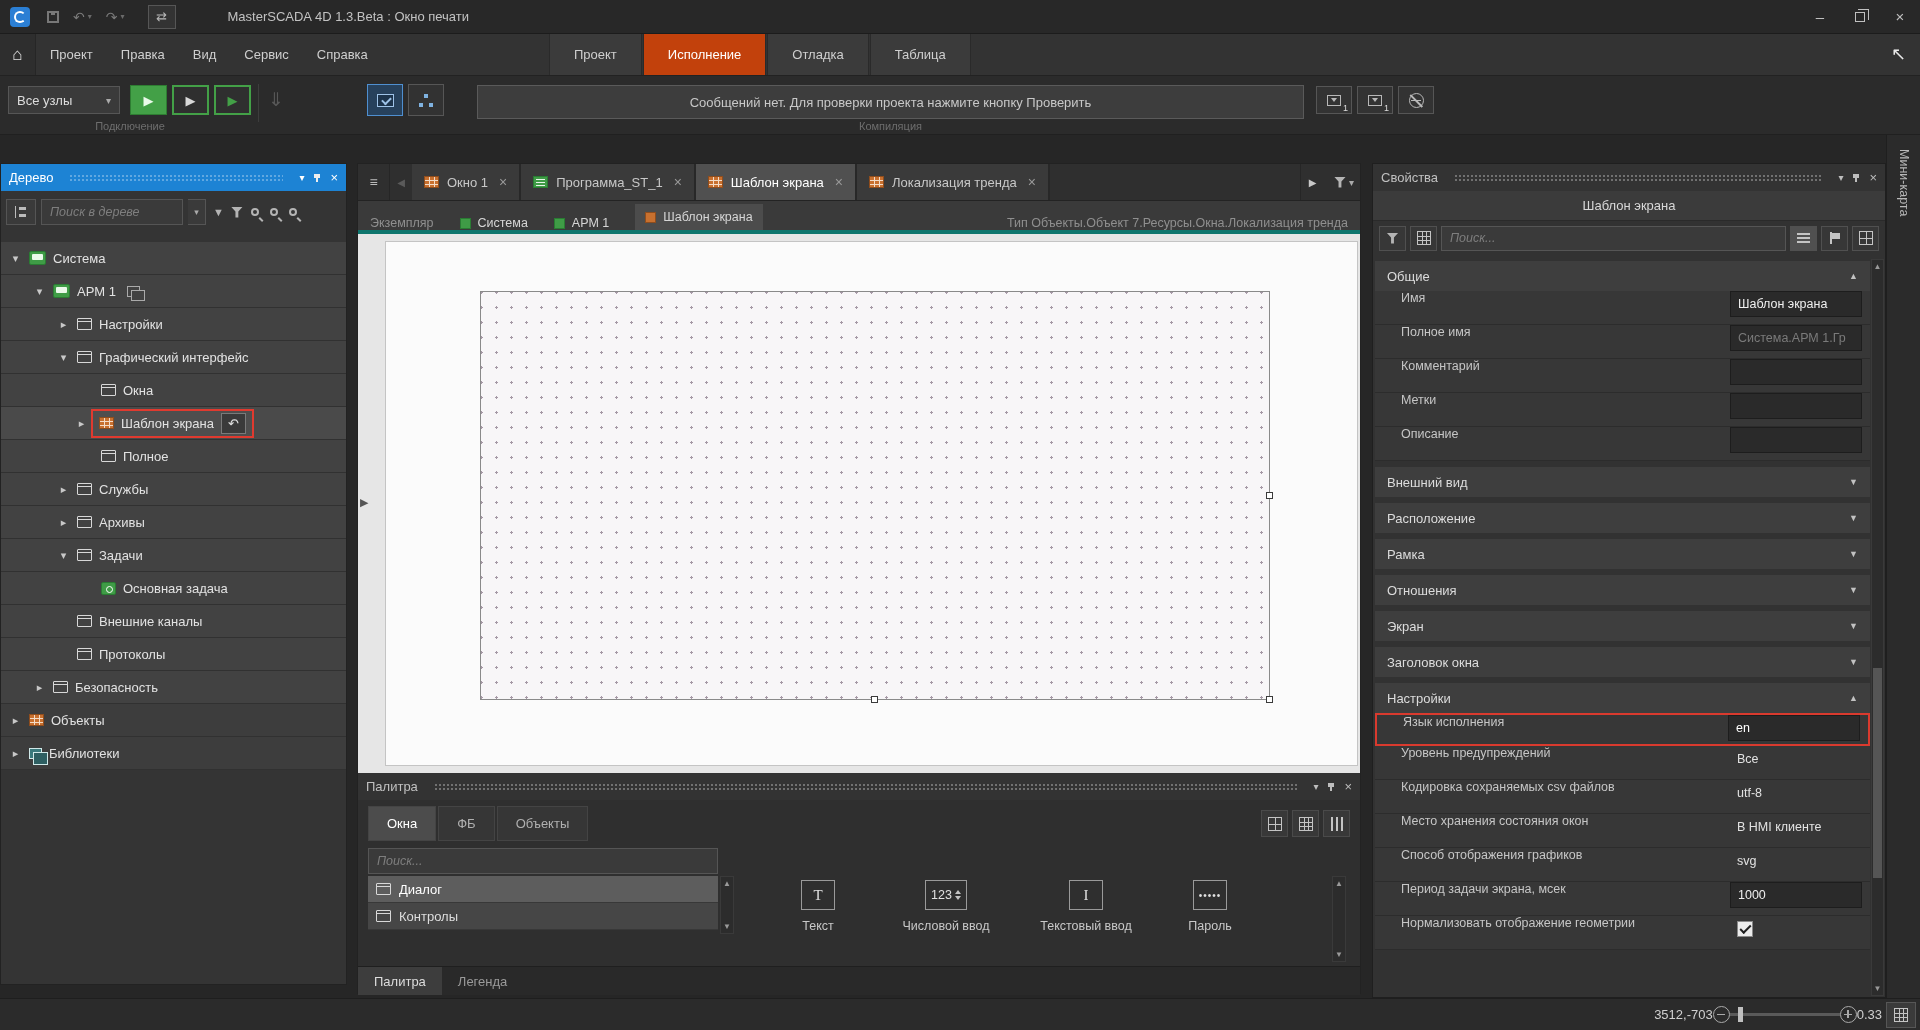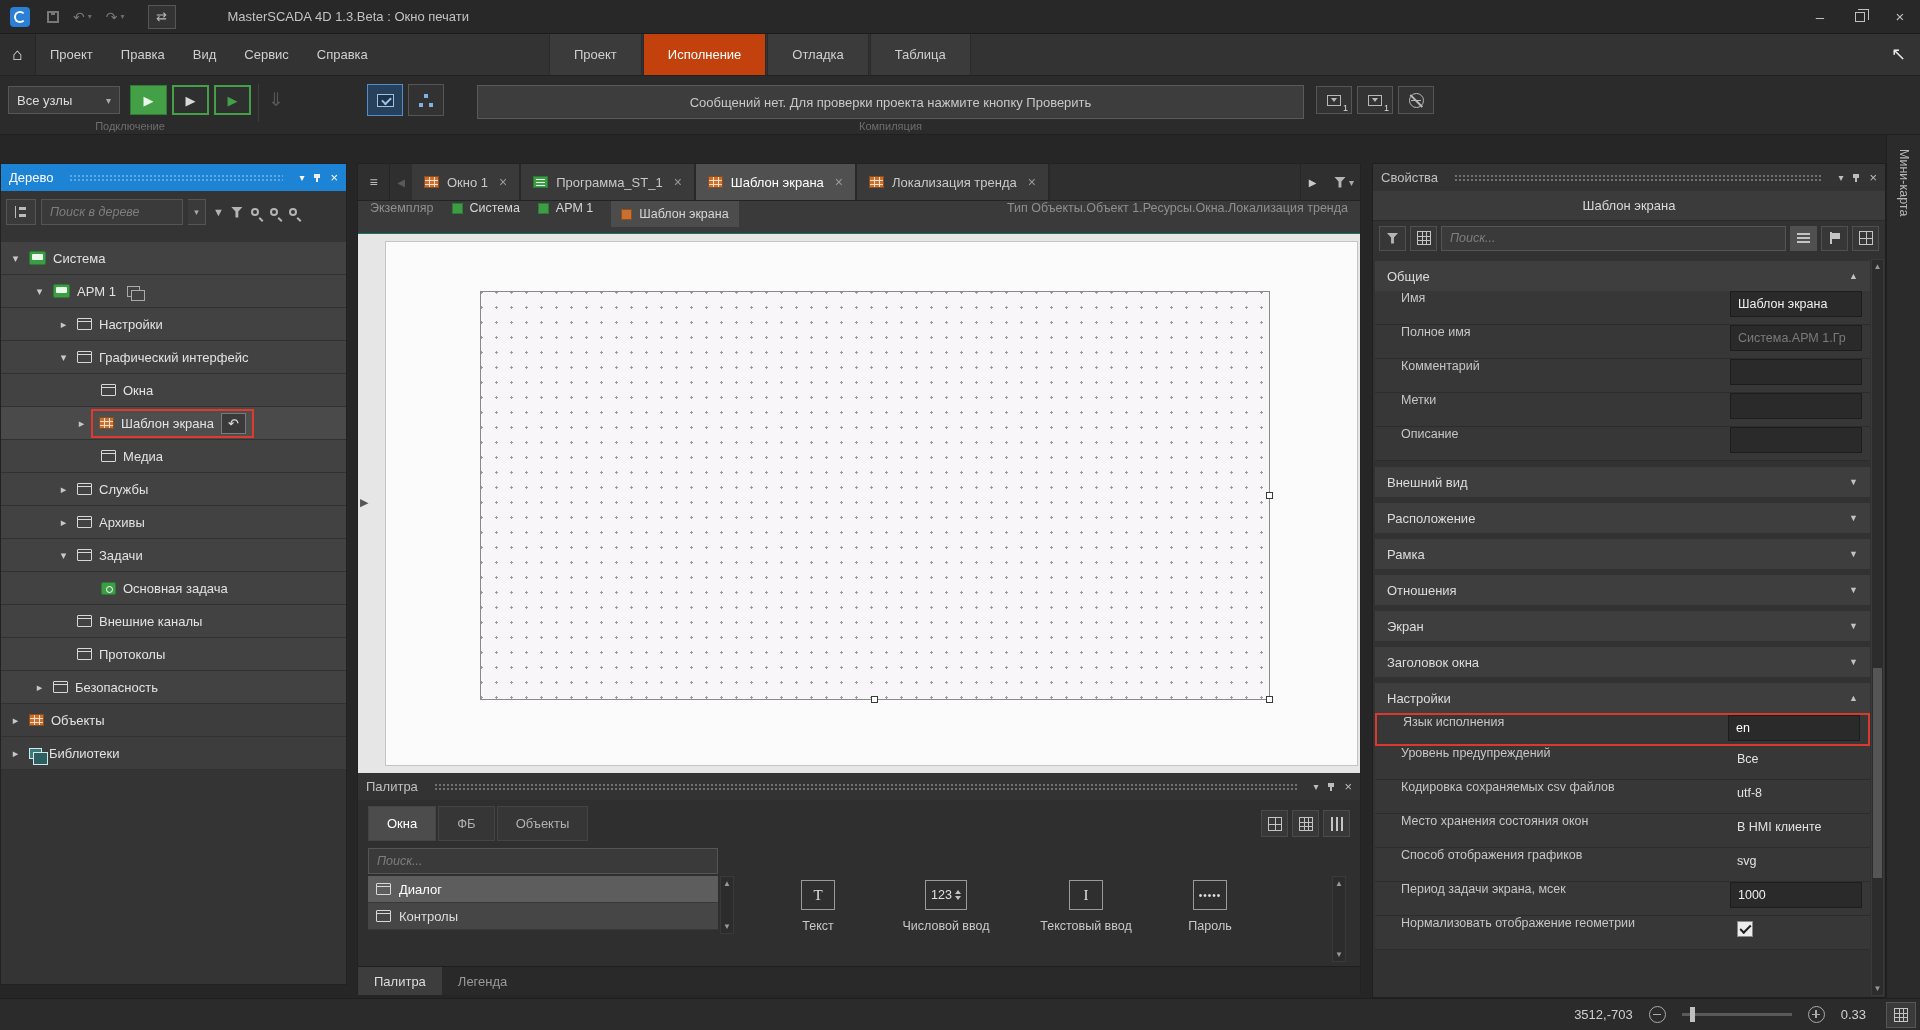--- a/index.html
+++ b/index.html
@@ -108,21 +108,21 @@
   
   .center { position:absolute; left:357px; top:163px; width:1004px; height:831px; background:#2f2f2f; border:1px solid #222; }
   .tabbar { position:relative; height:37px; background:#2f2f2f; display:flex; align-items:stretch; border-bottom:1px solid #232323; }
   .tbar-btn { width:32px; display:flex; align-items:center; justify-content:center; color:#bbb; border-right:1px solid #262626; font-size:14px; }
   .nav-prev { width:22px; display:flex; align-items:center; justify-content:center; color:#5a5a5a; font-size:10px; }
   .dtab { display:flex; align-items:center; gap:8px; padding:0 12px; background:#3a3a3a; border-right:2px solid #282828; color:#c8c8c8; }
   .dtab.active { background:#505050; color:#fff; }
   .dtab .x { color:#9a9a9a; font-size:14px; margin-left:3px; }
   .nav-next { position:absolute; right:36px; top:0; height:100%; width:24px; display:flex; align-items:center; justify-content:center; color:#c8c8c8; font-size:10px; border-left:1px solid #262626; }
   .tab-filter { position:absolute; right:6px; top:0; height:100%; display:flex; align-items:center; gap:3px; }
-  .crumbbar { height:33px; background:#3a3a3a; display:flex; align-items:flex-start; padding:0 12px; gap:18px; color:#bdbdbd; border-bottom:1px solid #0f766e; font-size:12.5px; }
+  .crumbbar { height:33px; background:#3a3a3a; display:flex; align-items:flex-end; padding:0 12px; gap:26px; color:#bdbdbd; border-bottom:4px solid #0f766e; font-size:12.5px; }
   .sq { width:11px; height:11px; flex:none; }
   .sq.green { background:#3f9c46; border:1px solid #2a7c33; }
   .sq.orange { background:#c8702f; border:1px solid #8f4d1d; }
   .crumb { display:flex; align-items:center; gap:7px; color:#d6d6d6; }
   .crumb.active { background:#4c4c4c; padding:6px 10px; }
   .crumb-inst { color:#8f8f8f; }
   .crumb-type { margin-left:auto; color:#8f8f8f; }
   .canvas { position:absolute; left:0; top:70px; width:1002px; height:539px; background:#e6e6e6; }
   .collapse-handle { position:absolute; left:2px; top:50%; margin-top:-8px; color:#555; font-size:11px; }
   .page { position:absolute; left:27px; top:7px; right:2px; bottom:7px; background:#fbfbfb; border:1px solid #c4c4c4; }
@@ -194,21 +194,21 @@
   .chk { width:16px; height:16px; background:#ececec; border:1px solid #8a8a8a; position:relative; flex:none; }
   .chk::after { content:""; position:absolute; left:2px; top:3px; width:9px; height:4px; border-left:2px solid #1f1f1f; border-bottom:2px solid #1f1f1f; transform:rotate(-45deg); }
   .p-scroll { position:absolute; right:1px; top:95px; bottom:1px; width:13px; }
   .p-thumb { width:9px; height:210px; background:#555; margin-top:290px; }
 
   
   .minimap { position:absolute; left:1886px; top:135px; width:34px; height:863px; background:#2b2b2b; border-left:1px solid #1f1f1f; display:flex; justify-content:center; padding-top:14px; }
   .mm-label { writing-mode:vertical-rl; color:#b8b8b8; font-size:12.5px; }
 
   
-  .statusbar { position:absolute; left:0; top:998px; width:1920px; height:32px; background:#2b2b2b; border-top:1px solid #1e1e1e; display:flex; align-items:center; justify-content:flex-end; gap:16px; padding-right:4px; color:#d0d0d0; }
+  .statusbar { position:absolute; left:0; top:998px; width:1920px; height:32px; background:#2b2b2b; border-top:1px solid #1e1e1e; display:flex; align-items:center; justify-content:flex-end; padding-right:4px; color:#d0d0d0; }
   .zoom-btn { width:17px; height:17px; border:1.5px solid #aaa; border-radius:50%; position:relative; flex:none; }
   .zoom-btn::after { content:""; position:absolute; left:3px; top:6.5px; width:8px; height:1.5px; background:#aaa; }
   .zoom-btn.plus::before { content:""; position:absolute; left:6.5px; top:3px; width:1.5px; height:8px; background:#aaa; }
   .slider { width:110px; height:3px; background:#5a5a5a; position:relative; flex:none; }
   .slider-thumb { position:absolute; left:8px; top:-6px; width:5px; height:15px; background:#c0c0c0; }
   .sb-box { width:30px; height:26px; background:#3a3a3a; border:1px solid #565656; display:flex; align-items:center; justify-content:center; margin-left:4px; }
 </style>
 </head>
 <body>
 
@@ -363,21 +363,21 @@
           <span class="ic ic-tbl"></span>
           <span>Шаблон экрана</span>
           <span class="undo-btn">
               <span>↶</span>
             </span>
         </div>
       </div>
       <div class="t-row" style="padding-left:80px">
         <span class="exp"></span>
         <span class="ic ic-win"></span>
-        <span>Медиа</span>
+        <span>Полное</span>
       </div>
       <div class="t-row" style="padding-left:56px">
         <span class="exp">▸</span>
         <span class="ic ic-win"></span>
         <span>Службы</span>
       </div>
       <div class="t-row" style="padding-left:56px">
         <span class="exp">▸</span>
         <span class="ic ic-win"></span>
         <span>Архивы</span>
@@ -465,21 +465,21 @@
       <span class="crumb">
         <span class="sq green"></span>
         <span>АРМ 1</span>
       </span>
       <span class="crumb active">
         <span class="sq orange"></span>
         <span>Шаблон экрана</span>
       </span>
       <span class="crumb-type">
         <span>Тип</span>
-        <span>Объекты.Объект 1.Ресурсы.Окна.Локализация тренда</span>
+        <span>Объекты.Объект 7.Ресурсы.Окна.Локализация тренда</span>
       </span>
     </div>
     <div class="canvas">
       <span class="collapse-handle">▶</span>
       <div class="page">
         <div class="template-rect">
           <span class="handle h-r"></span>
           <span class="handle h-b"></span>
           <span class="handle h-br"></span>
         </div>

